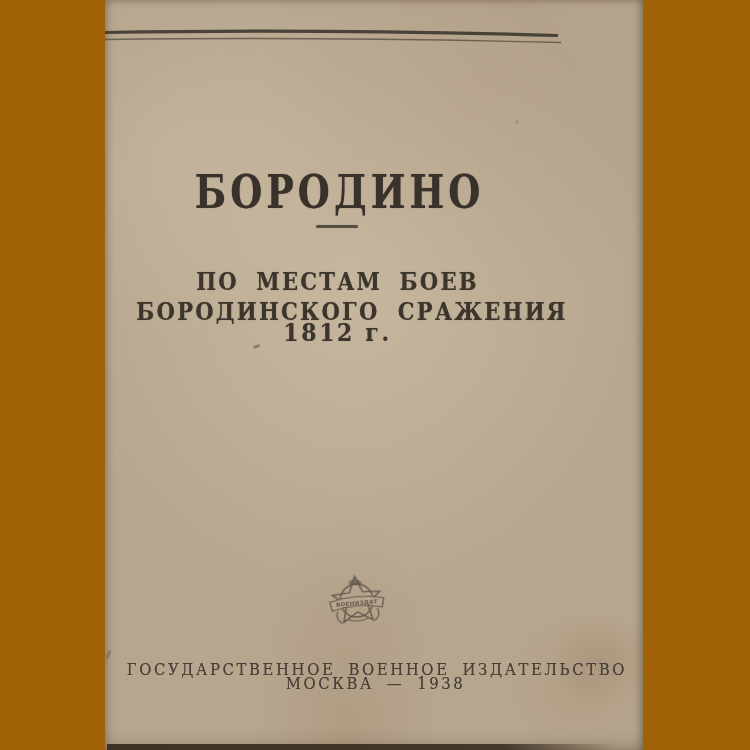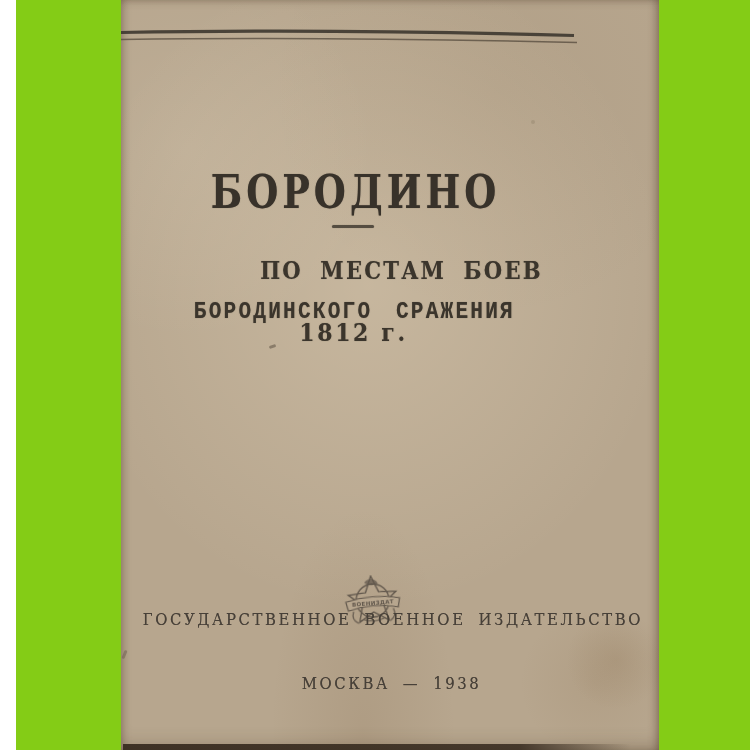--- a/index.html
+++ b/index.html
@@ -1,21 +1,21 @@
 <!DOCTYPE html>
 <html><head>
 <meta charset="utf-8">
 <style>
   html,body{margin:0;padding:0;}
   body{
     width:750px;height:750px;background:#ffffff;
     font-family:"DejaVu Serif", serif;
     overflow:hidden;position:relative;
   }
-  .photo{position:absolute;inset:0;background:#84cc16;margin-left:16px;}
+  .photo{position:absolute;inset:0;background:#a16207;}
   .page{
     position:absolute;left:105px;top:0;width:538px;height:750px;
     background:
       radial-gradient(ellipse 90% 70% at 46% 38%, rgba(255,242,216,0.22), rgba(0,0,0,0) 62%),
       radial-gradient(ellipse 130% 120% at 50% 50%, rgba(0,0,0,0) 55%, rgba(86,66,43,0.20) 96%),
       radial-gradient(circle at 92% 88%, rgba(125,95,60,0.16), rgba(0,0,0,0) 6%),
       radial-gradient(circle at 88% 91%, rgba(125,95,60,0.10), rgba(0,0,0,0) 9%),
       radial-gradient(ellipse at 45% 98%, rgba(118,90,60,0.13), rgba(0,0,0,0) 22%),
       radial-gradient(circle at 12% 20%, rgba(255,245,225,0.10), rgba(0,0,0,0) 25%),
       radial-gradient(circle at 70% 12%, rgba(110,85,55,0.07), rgba(0,0,0,0) 30%),
@@ -39,32 +39,32 @@
   .divider{
     position:absolute;top:225px;left:50%;margin-left:-21px;width:42px;height:3px;
     background:#3d372e;opacity:0.82;border-radius:2px;box-shadow:0 0 1px rgba(61,55,46,0.6);
   }
   .subtitle{color:#3b352c;}
   .subtitle > span{
     font-size:24px;font-weight:bold;letter-spacing:2.5px;padding-left:2px;
     transform:scaleX(0.88);text-shadow:0 0 1px rgba(59,53,44,0.5);
   }
   .sub1{top:239px;}
-  .sub2{top:259px;padding-left:48px;}
+  .sub2{top:270px;}
   .sub2 > span{word-spacing:9px;}
-  .sub3{top:300px;font-family:Liberation Mono, monospace;}
+  .sub3{top:300px;}
   .sub3 > span{word-spacing:10px;}
   .sub4{top:320px;}
   .sub4 > span{font-size:25px;letter-spacing:3px;}
   .imprint{color:#474038;}
   .imprint > span{
     font-size:16px;letter-spacing:2.8px;word-spacing:6px;padding-left:3px;
     transform:scaleX(0.93);text-shadow:0 0 0.5px rgba(71,64,56,0.6);
   }
-  .pub1{top:612px;}
+  .pub1{top:662px;}
   .pub2{top:658px;}
   .pub3{top:676px;padding-left:27px;}
   .emblem{
     position:absolute;left:220px;top:575px;width:64px;height:58px;
     opacity:0.78;filter:blur(0.2px);transform:rotate(-5deg);
   }
   .bottom-edge{
     position:absolute;left:2px;bottom:0;height:6px;width:508px;
     background:linear-gradient(90deg, rgba(56,44,32,0.94) 0%, rgba(56,44,32,0.88) 78%, rgba(56,44,32,0) 100%);
   }

